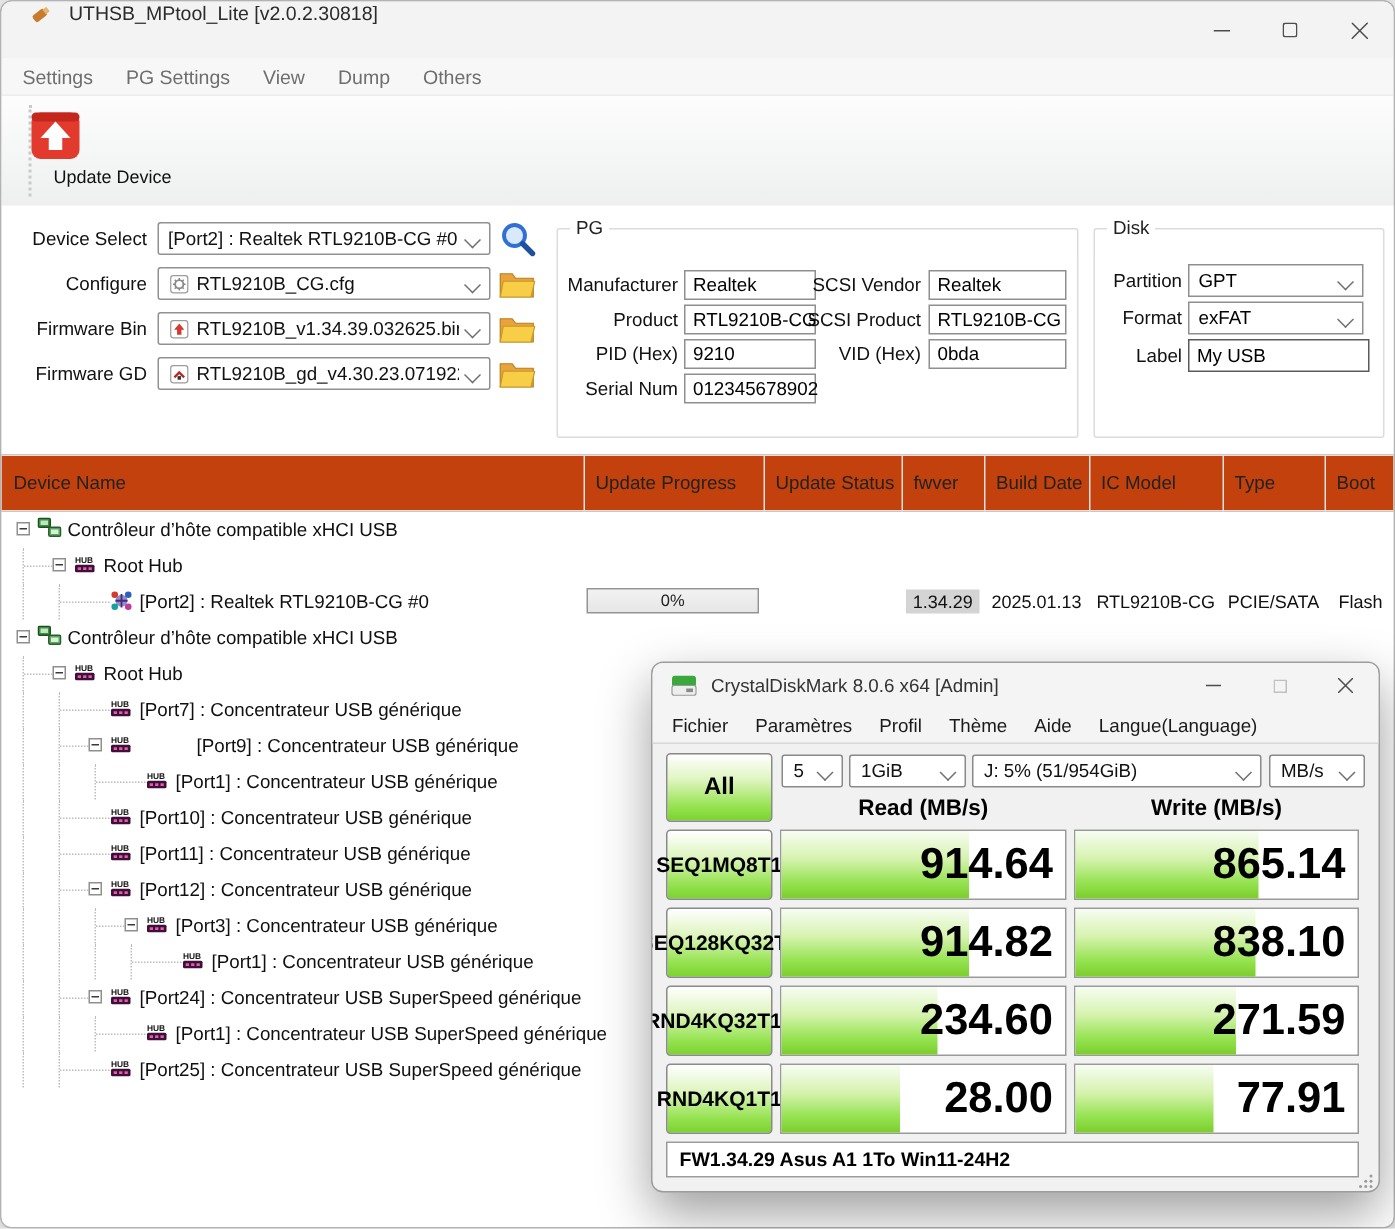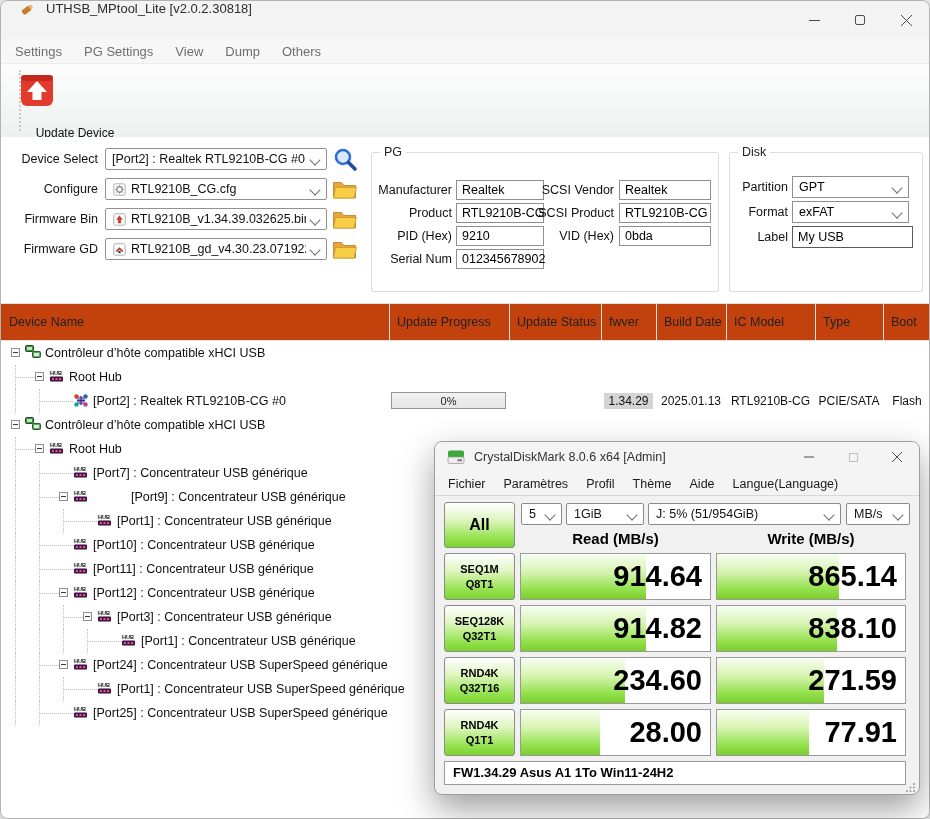--- a/index.html
+++ b/index.html
@@ -15,21 +15,21 @@
   .winbtns{margin-left:auto;display:flex;height:100%}
   .wbtn{width:46px;display:flex;align-items:center;justify-content:center;color:#4d4d4d}
   .menubar{height:24px;background:#f7f7f7;display:flex;align-items:center;
            padding-left:3px;border-bottom:1px solid #ececec}
   .mitem{padding:0 11px;font-size:13px;color:#6e6e6e}
   .toolbar{height:73px;background:linear-gradient(#fdfdfd,#eef0f0);
            border-bottom:1px solid #e2e2e2;position:relative}
   .tool-handle{position:absolute;left:18px;top:6px;bottom:6px;border-left:2px dotted #c9c9c9}
   .upd{position:absolute;left:18px;top:8px;width:112px;text-align:center;cursor:pointer}
   .upd .ic{width:36px;height:36px;margin:0 auto}
-  .upd .lab{font-size:12px;color:#111;margin-top:18px}
+  .upd .lab{font-size:12px;color:#111;margin-top:3px}
   
   .panel{position:absolute;left:0;top:136px;width:930px;height:166px;background:#fff}
   .lrow{position:absolute;left:0;height:22px;width:370px}
   .lbl{position:absolute;left:0;width:97px;text-align:right;font-size:12.5px;
        line-height:22px;color:#111}
   .combo{position:absolute;left:104px;width:222px;height:22px;border:1px solid #919191;
          border-radius:2px;background:#fff;display:flex;align-items:center;
          padding:0 20px 0 6px;font-size:12.5px;color:#111;box-sizing:border-box;gap:5px}
   .combo .cval{white-space:nowrap;overflow:hidden}
   .chev{position:absolute;right:7px;top:7px;width:7px;height:7px;
@@ -96,22 +96,22 @@
   .cdm-combo{position:absolute;top:7px;height:22px;border:1px solid #8a8a8a;border-radius:2px;
              background:#fff;font-size:12.5px;color:#111;display:flex;align-items:center;
              padding:0 18px 0 7px;box-sizing:border-box;white-space:nowrap}
   .cc0{left:86px;width:41px}.cc1{left:131px;width:78px}.cc2{left:213px;width:193px}
   .cc3{left:411px;width:64px}
   .rw-head{position:absolute;top:32px;height:22px;font-weight:bold;font-size:15px;
            color:#000;text-align:center;line-height:22px}
   .rh{left:85px;width:191px}.wh{left:281px;width:190px}
   .cdm-row{position:absolute;left:0;right:0;height:47px}
   .type-btn{position:absolute;left:9px;width:71px;height:47px;display:flex;
-            flex-direction:column;align-items:center;justify-content:center;
-            font-weight:bold;font-size:11px;line-height:15px;color:#000}
+            flex-direction:row;align-items:center;justify-content:center;
+            font-weight:bold;font-size:14px;line-height:15px;color:#000}
   .bar{position:absolute;height:47px;background:#fff;border:1px solid #9a9a9a;box-sizing:border-box}
   .bar-read{left:85px;width:191px}.bar-write{left:281px;width:190px}
   .fill{position:absolute;left:0;top:0;bottom:0;
         background:linear-gradient(180deg,#f7fdf2 0%,#d7f3b0 40%,#93e24e 78%,#7ccd2d 100%)}
   .bval{position:absolute;inset:0;text-align:right;padding-right:8px;font-weight:bold;
         font-size:29px;line-height:44px;color:#000}
   .comment{position:absolute;left:9px;right:13px;top:265px;height:24px;background:#fff;
            border:1px solid #9a9a9a;box-sizing:border-box;font-weight:bold;font-size:13px;
            line-height:22px;padding-left:8px;white-space:nowrap;overflow:hidden}
   .grip{position:absolute;right:3px;bottom:2px}

